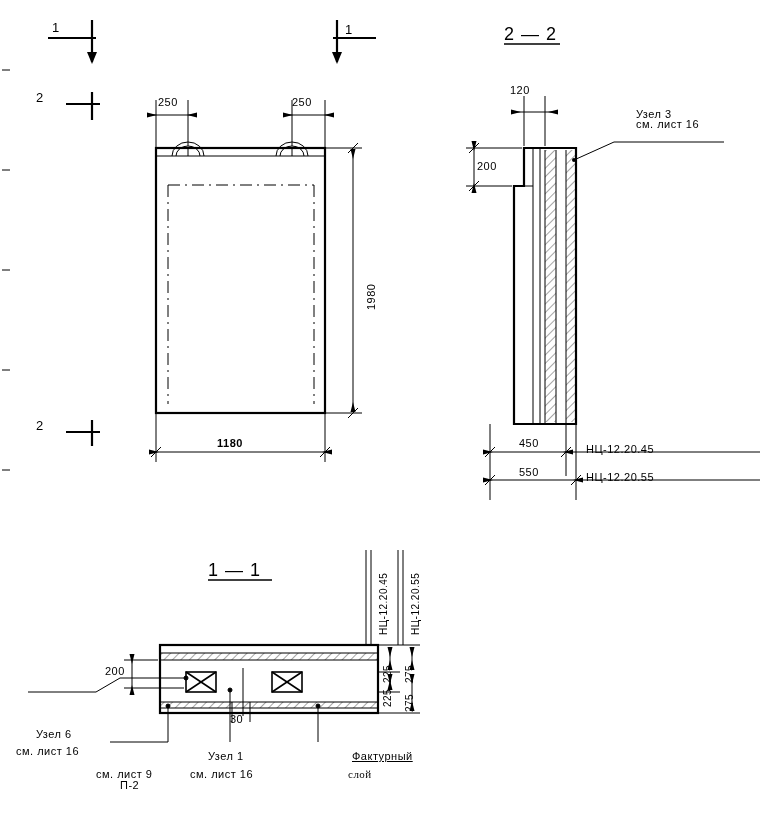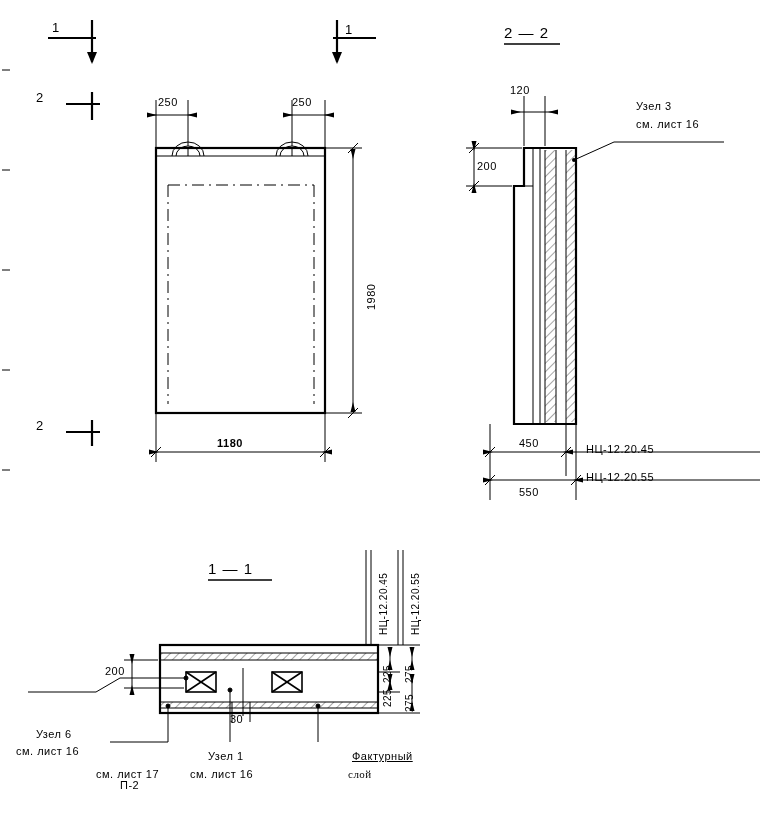--- a/index.html
+++ b/index.html
@@ -3,21 +3,21 @@
 <meta charset="utf-8">
 <style>
   html,body{margin:0;padding:0;background:#fff;}
   body{width:784px;height:838px;position:relative;overflow:hidden;
        font-family:"Liberation Sans", sans-serif;color:#000;}
   #sheet{position:absolute;left:0;top:0;width:784px;height:838px;}
   .lbl{position:absolute;font-size:11px;letter-spacing:0.5px;white-space:nowrap;
        font-family:"Liberation Sans", sans-serif;}
   .lbl.small{font-size:10px;}
   .lbl.rot{transform-origin:left top;}
-  .ttl{position:absolute;font-size:15px;letter-spacing:1px;white-space:nowrap;}
+  .ttl{position:absolute;font-size:18px;letter-spacing:1px;white-space:nowrap;}
   svg{position:absolute;left:0;top:0;}
   .ln{stroke:#000;fill:none;}
   .thin{stroke-width:1;}
   .med{stroke-width:1.6;}
   .thick{stroke-width:2.2;}
   .dash{stroke-dasharray:12 5 2 5;}
   .hatch{stroke:#000;stroke-width:0.7;}
 </style>
 </head>
 <body>
@@ -247,42 +247,42 @@
 <div class="ttl" style="left:208px;top:560px;">1 — 1</div>
 
 <div class="lbl" style="left:158px;top:96px;">250</div>
 <div class="lbl" style="left:292px;top:96px;">250</div>
 <div class="lbl rot" style="left:365px;top:310px;transform:rotate(-90deg);">1980</div>
 <div class="lbl" style="left:217px;top:437px;font-weight:bold;">1180</div>
 
 <div class="lbl" style="left:510px;top:84px;">120</div>
 <div class="lbl" style="left:477px;top:160px;">200</div>
 <div class="lbl" style="left:519px;top:437px;">450</div>
-<div class="lbl" style="left:519px;top:466px;margin-top:20px;">550</div>
-<div class="lbl" style="left:636px;top:100px;">Узел 3</div>
+<div class="lbl" style="left:519px;top:466px;">550</div>
+<div class="lbl" style="left:636px;top:108px;">Узел 3</div>
 <div class="lbl" style="left:636px;top:118px;">см. лист 16</div>
 <div class="lbl" style="left:586px;top:443px;">НЦ-12.20.45</div>
 <div class="lbl" style="left:586px;top:471px;">НЦ-12.20.55</div>
 
 <div class="lbl" style="left:105px;top:665px;">200</div>
 <div class="lbl" style="left:230px;top:713px;">30</div>
 
 <div class="lbl rot" style="left:378px;top:635px;transform:rotate(-90deg);font-size:10px;">НЦ-12.20.45</div>
 <div class="lbl rot" style="left:410px;top:635px;transform:rotate(-90deg);font-size:10px;">НЦ-12.20.55</div>
 
 <div class="lbl rot small" style="left:382px;top:683px;transform:rotate(-90deg);">225</div>
 <div class="lbl rot small" style="left:382px;top:707px;transform:rotate(-90deg);">225</div>
 <div class="lbl rot small" style="left:404px;top:683px;transform:rotate(-90deg);">275</div>
 <div class="lbl rot small" style="left:404px;top:712px;transform:rotate(-90deg);">275</div>
 
 <div class="lbl" style="left:36px;top:728px;">Узел 6</div>
 <div class="lbl" style="left:16px;top:745px;">см. лист 16</div>
 
 <div class="lbl" style="left:120px;top:764px;margin-top:15px;">П-2</div>
-<div class="lbl" style="left:96px;top:768px;">см. лист 17</div>
+<div class="lbl" style="left:96px;top:768px;">см. лист 9</div>
 
 <div class="lbl" style="left:208px;top:750px;">Узел 1</div>
 <div class="lbl" style="left:190px;top:768px;">см. лист 16</div>
 
 <div class="lbl" style="left:352px;top:750px;text-decoration:underline;">Фактурный</div>
 <div class="lbl" style="left:348px;top:768px;font-family:Liberation Serif, serif;">слой</div>
 
 </div>
 
 </body></html>

